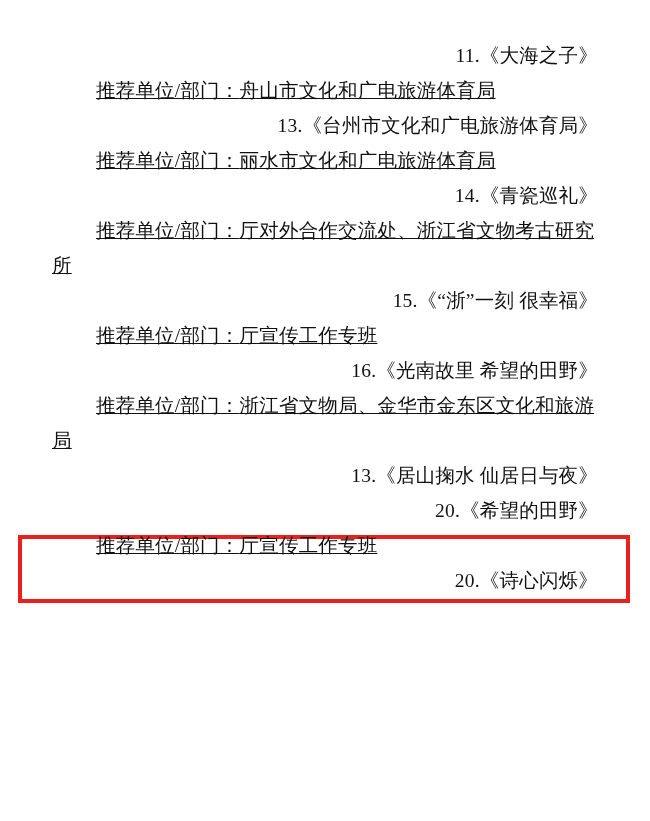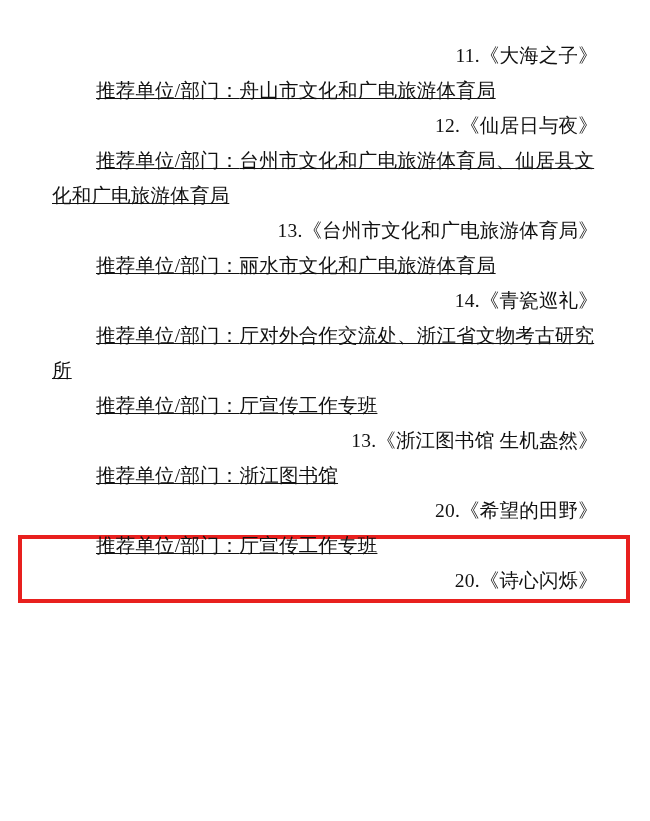--- a/index.html
+++ b/index.html
@@ -76,64 +76,64 @@
 
     <div class="entry">
       <div class="title-line">
         <span class="num">11.</span><span>《大海之子》</span>
       </div>
       <div class="unit-line">
         <span>推荐单位/部门：</span><span>舟山市文化和广电旅游体育局</span>
       </div>
     </div>
 
-    <div class="entry">
-      <div class="title-line">
-        <span class="num">12.</span><span>《仙居日与夜》</span>
-      </div>
-      <div class="unit-line wrap">
-        <span>推荐单位/部门：</span><span>台州市文化和广电旅游体育局、仙居县文化和广电旅游体育局</span>
-      </div>
-    </div>
 
     <div class="entry">
       <div class="title-line">
         <span class="num">13.</span><span>《台州市文化和广电旅游体育局》</span>
       </div>
       <div class="unit-line">
         <span>推荐单位/部门：</span><span>丽水市文化和广电旅游体育局</span>
       </div>
     </div>
 
     <div class="entry">
       <div class="title-line">
         <span class="num">14.</span><span>《青瓷巡礼》</span>
       </div>
       <div class="unit-line wrap">
         <span>推荐单位/部门：</span><span>厅对外合作交流处、浙江省文物考古研究所</span>
       </div>
     </div>
 
     <div class="entry">
+      <div class="title-line">
+        <span class="num">15.</span><span>《“浙”一刻 很幸福》</span>
+      </div>
       <div class="unit-line">
         <span>推荐单位/部门：</span><span>厅宣传工作专班</span>
       </div>
     </div>
 
-
     <div class="entry">
       <div class="title-line">
-        <span class="num">13.</span><span>《浙江图书馆 生机盎然》</span>
+        <span class="num">16.</span><span>《光南故里 希望的田野》</span>
+      </div>
+      <div class="unit-line wrap">
+        <span>推荐单位/部门：</span><span>浙江省文物局、金华市金东区文化和旅游局</span>
       </div>
     </div>
 
     <div class="entry">
-      <div class="unit-line">
-        <span>推荐单位/部门：</span><span>浙江图书馆</span>
+      <div class="title-line">
+        <span class="num">13.</span><span>《居山掬水 仙居日与夜》</span>
       </div>
+    </div>
+
+    <div class="entry">
     </div>
 
     <div class="entry">
       <div class="title-line">
         <span class="num">20.</span><span>《希望的田野》</span>
       </div>
       <div class="unit-line">
         <span>推荐单位/部门：</span><span>厅宣传工作专班</span>
       </div>
     </div>

